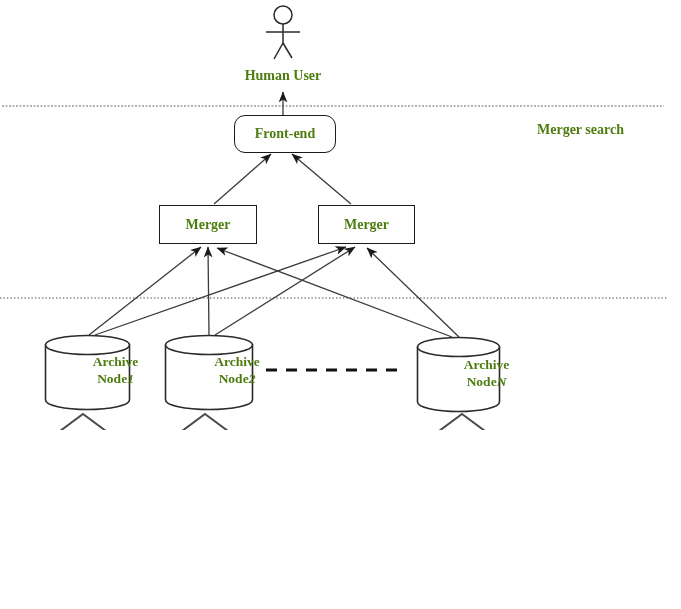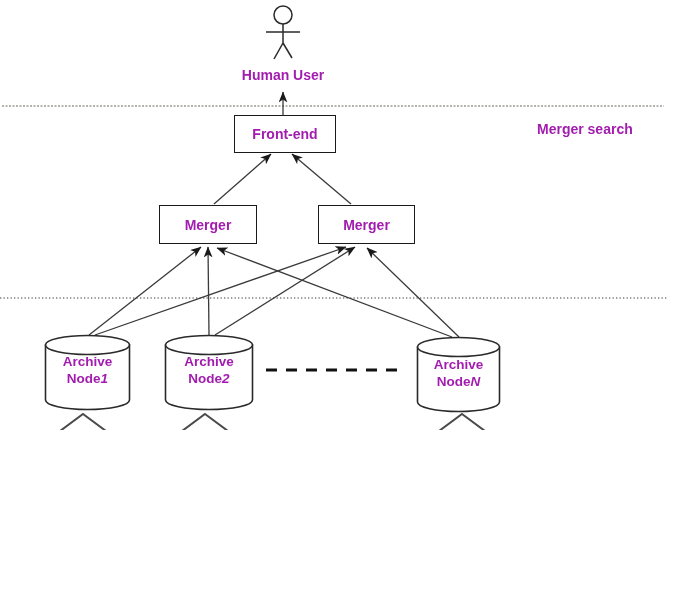--- a/index.html
+++ b/index.html
@@ -1,31 +1,32 @@
 <!DOCTYPE html>
 <html><head>
 <meta charset="utf-8">
 <style>
   html,body{margin:0;padding:0;background:#ffffff;}
   .canvas{
     position:relative;width:681px;height:430px;background:#ffffff;
-    font-family:Liberation Sans, sans-serif;color:#a21caf;
+    font-family:Liberation Serif, serif;color:#4d7c0f;
     overflow:hidden;
   }
   .layer-svg{position:absolute;left:0;top:0;z-index:0;}
   .lbl{position:absolute;z-index:2;font-weight:bold;font-size:14px;line-height:17px;}
   .center{text-align:center;}
   .box{
     position:absolute;z-index:2;background:#ffffff;border:1.6px solid #1a1a1a;
     display:flex;align-items:center;justify-content:center;
     font-weight:bold;font-size:14px;
   }
   .node-lbl{
     position:absolute;z-index:2;font-weight:bold;font-size:13.5px;line-height:17px;
     text-align:center;
+    padding-left:28px;
   }
   .node-lbl .suffix{font-style:italic;}
   .preline{white-space:pre-line;}
 </style>
 </head>
 <body>
 
 <div class="canvas">
 
   <svg class="layer-svg" width="681" height="609" viewBox="0 0 681 609">
@@ -87,21 +88,21 @@
       <circle cx="283" cy="15" r="9" fill="#ffffff"></circle>
       <line x1="283" y1="24" x2="283" y2="43"></line>
       <line x1="266" y1="32" x2="300" y2="32"></line>
       <line x1="283" y1="43" x2="274" y2="59"></line>
       <line x1="283" y1="43" x2="292" y2="58"></line>
     </g>
   </svg>
 
   <div class="lbl center" style="left:229px;top:67px;width:108px;">Human User</div>
 
-  <div class="box" style="left:234px;top:115px;width:100px;height:36px;">Front-end</div>
+  <div class="box" style="left:234px;top:115px;width:100px;height:36px;border-radius:11px;">Front-end</div>
 
   <div class="box" style="left:159px;top:205px;width:96px;height:37px;">Merger</div>
   <div class="box" style="left:318px;top:205px;width:95px;height:37px;">Merger</div>
 
   <div class="node-lbl" style="left:45px;top:353px;width:85px;">
     <span>Archive</span><br>
     <span>Node</span><span class="suffix">1</span>
   </div>
   <div class="node-lbl" style="left:165px;top:353px;width:88px;">
     <span>Archive</span><br>

